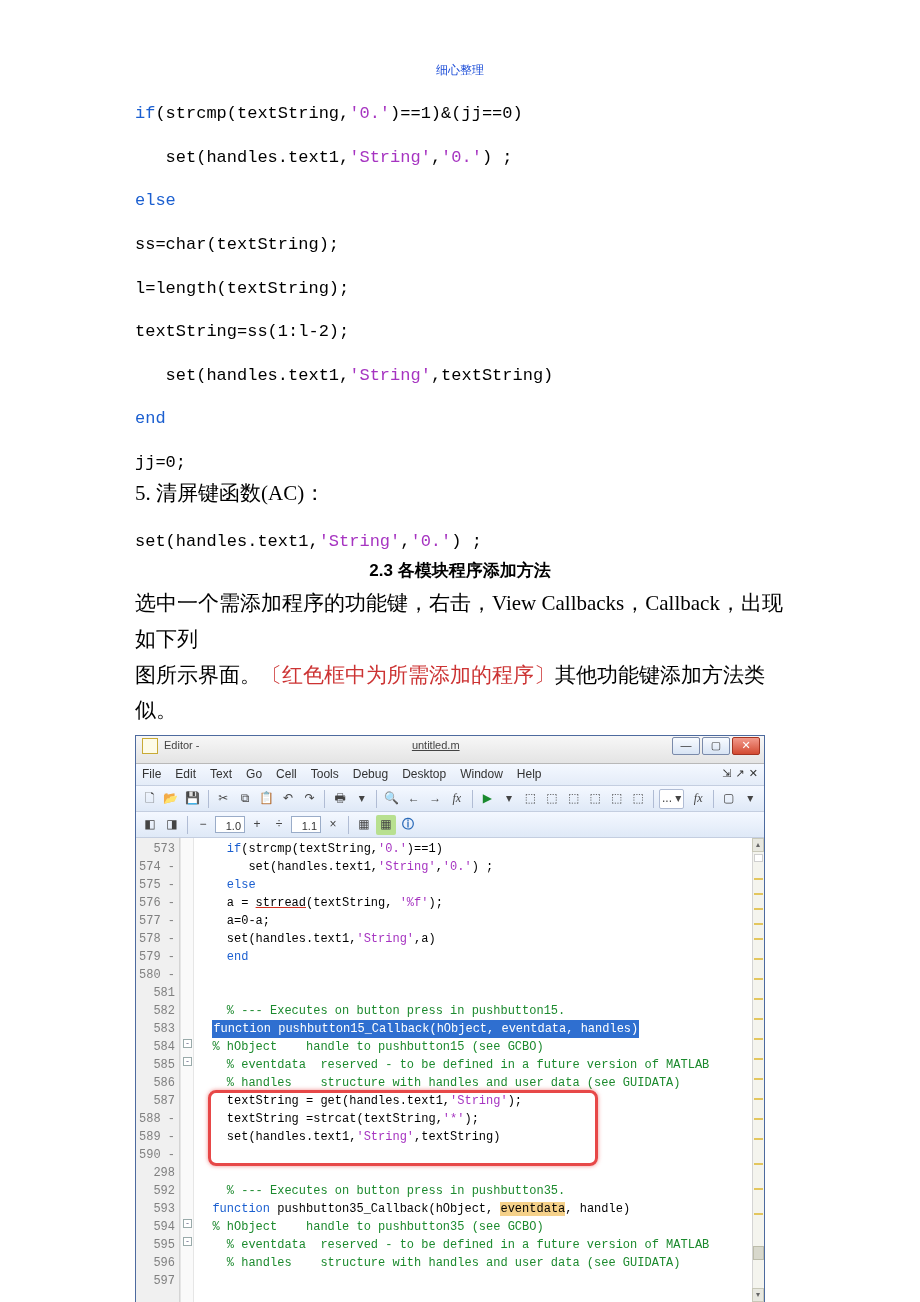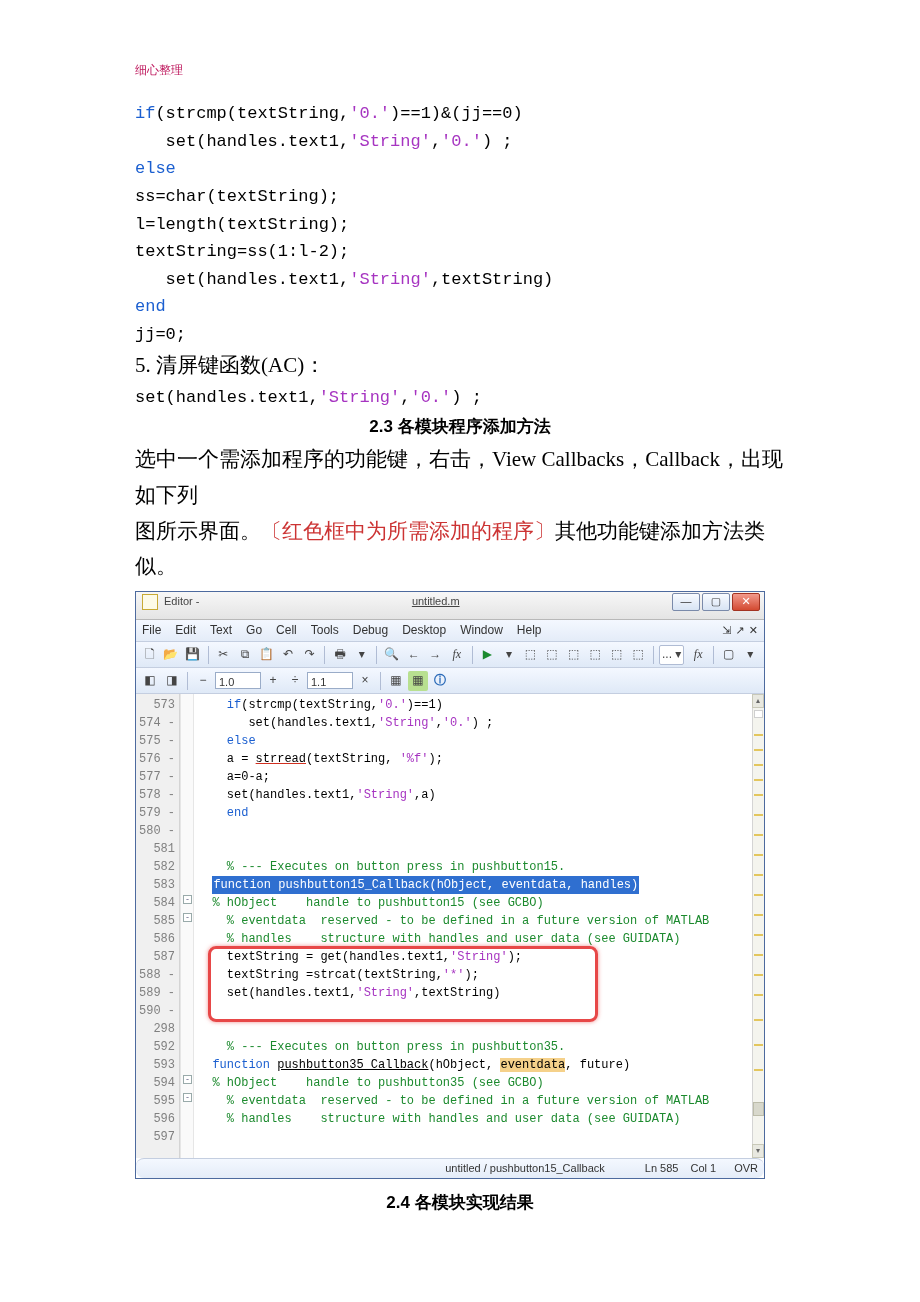--- a/index.html
+++ b/index.html
@@ -8,30 +8,32 @@
     height: 1302px;
     background: #ffffff;
     font-family: "SimSun", "Songti SC", serif;
     font-size: 18px;
     color: #000;
     padding: 60px 135px 40px 135px;
     line-height: 1.7;
     position: relative;
   }
   .page-header {
+    text-align: center;
     font-size: 12px;
-    color: #be185d;
+    color: #1d4ed8;
     margin-bottom: 20px;
     font-family: "SimSun", serif;
   }
   .code-line {
     font-family: "Courier New", monospace;
     font-size: 17px;
     white-space: pre;
     line-height: 1.62;
+    margin-top: 16px;
   }
   .kw { color: #1b5fd0; }
   .str { color: #a634c1; }
   .prose {
     font-family: Liberation Serif, serif;
     font-size: 21px;
     line-height: 1.7;
   }
   .heading {
     font-family: "Microsoft YaHei","Heiti SC",sans-serif;
@@ -73,21 +75,21 @@
     border: 1px solid #7a8aaa;
     border-radius: 2px;
     background: linear-gradient(#f8fbff,#d8e4f4);
     display: flex; align-items: center; justify-content: center;
     font-size: 11px; color: #333;
   }
   .winbtn.close { background: linear-gradient(#f29a8c,#d34a31); color: #fff; border-color: #a33321; }
   .menubar {
     height: 22px;
     background: linear-gradient(#f4f8ff,#e4ecf8);
-    display: flex; align-items: center;
+    display: flex; 
     padding: 0 6px;
     gap: 14px;
     border-bottom: 1px solid #c4cee0;
     color: #333;
     font-size: 12px;
     position: relative;
   }
   .menubar .docbtns { margin-left: auto; display: flex; gap: 4px; }
   .docbtns span { font-size: 11px; color: #333; }
   .toolbar, .toolbar2 {
@@ -99,26 +101,27 @@
     gap: 2px;
   }
   .tbtn {
     width: 20px; height: 20px;
     display: flex; align-items: center; justify-content: center;
     font-size: 12px; color: #444;
     border-radius: 2px;
   }
   .tsep { width: 1px; height: 18px; background: #b0bcd4; margin: 0 3px; }
   .tinput {
-    width: 46px; height: 17px;
+    width: 30px; height: 17px;
     border: 1px solid #9aacc8;
     background: #fff;
     font-size: 11px;
     padding: 0 3px;
     color: #333;
+    text-align: right;
   }
   .fx { font-style: italic; font-family: serif; }
   .editor-body {
     display: flex;
     height: 464px;
     position: relative;
   }
   .gutter {
     width: 44px;
     background: #f0f0f0;
@@ -335,21 +338,21 @@
       <div class="cl">  <span class="e-hl-line">function pushbutton15_Callback(hObject, eventdata, handles)</span></div>
       <div class="cl e-green">  % hObject    handle to pushbutton15 (see GCBO)</div>
       <div class="cl e-green">    % eventdata  reserved - to be defined in a future version of MATLAB</div>
       <div class="cl e-green">    % handles    structure with handles and user data (see GUIDATA)</div>
       <div class="cl"><span>    textString = get(handles.text1,</span><span class="e-purple">'String'</span><span>);</span></div>
       <div class="cl"><span>    textString =strcat(textString,</span><span class="e-purple">'*'</span><span>);</span></div>
       <div class="cl"><span>    set(handles.text1,</span><span class="e-purple">'String'</span><span>,textString)</span></div>
       <div class="cl"></div>
       <div class="cl"></div>
       <div class="cl e-green">    % --- Executes on button press in pushbutton35.</div>
-      <div class="cl">  <span class="e-blue">function</span><span> </span><span style="text-decoration:underline">pushbutton35_Callback</span><span>(hObject, </span><span class="e-hl-orange">eventdata</span><span>, future)</span></div>
+      <div class="cl">  <span class="e-blue">function</span><span> </span><span style="">pushbutton35_Callback</span><span>(hObject, </span><span class="e-hl-orange">eventdata</span><span>, handle)</span></div>
       <div class="cl e-green">  % hObject    handle to pushbutton35 (see GCBO)</div>
       <div class="cl e-green">    % eventdata  reserved - to be defined in a future version of MATLAB</div>
       <div class="cl e-green">    % handles    structure with handles and user data (see GUIDATA)</div>
 
       <div class="red-box" style="left:14px; top:252px; width:390px; height:76px;"></div>
     </div>
     <div class="minimap">
       <div class="scroll-arrow" style="top:0">▴</div>
       <div class="mm-top" style="top:16px"></div>
       <div class="mm-line" style="top:40px"></div>

